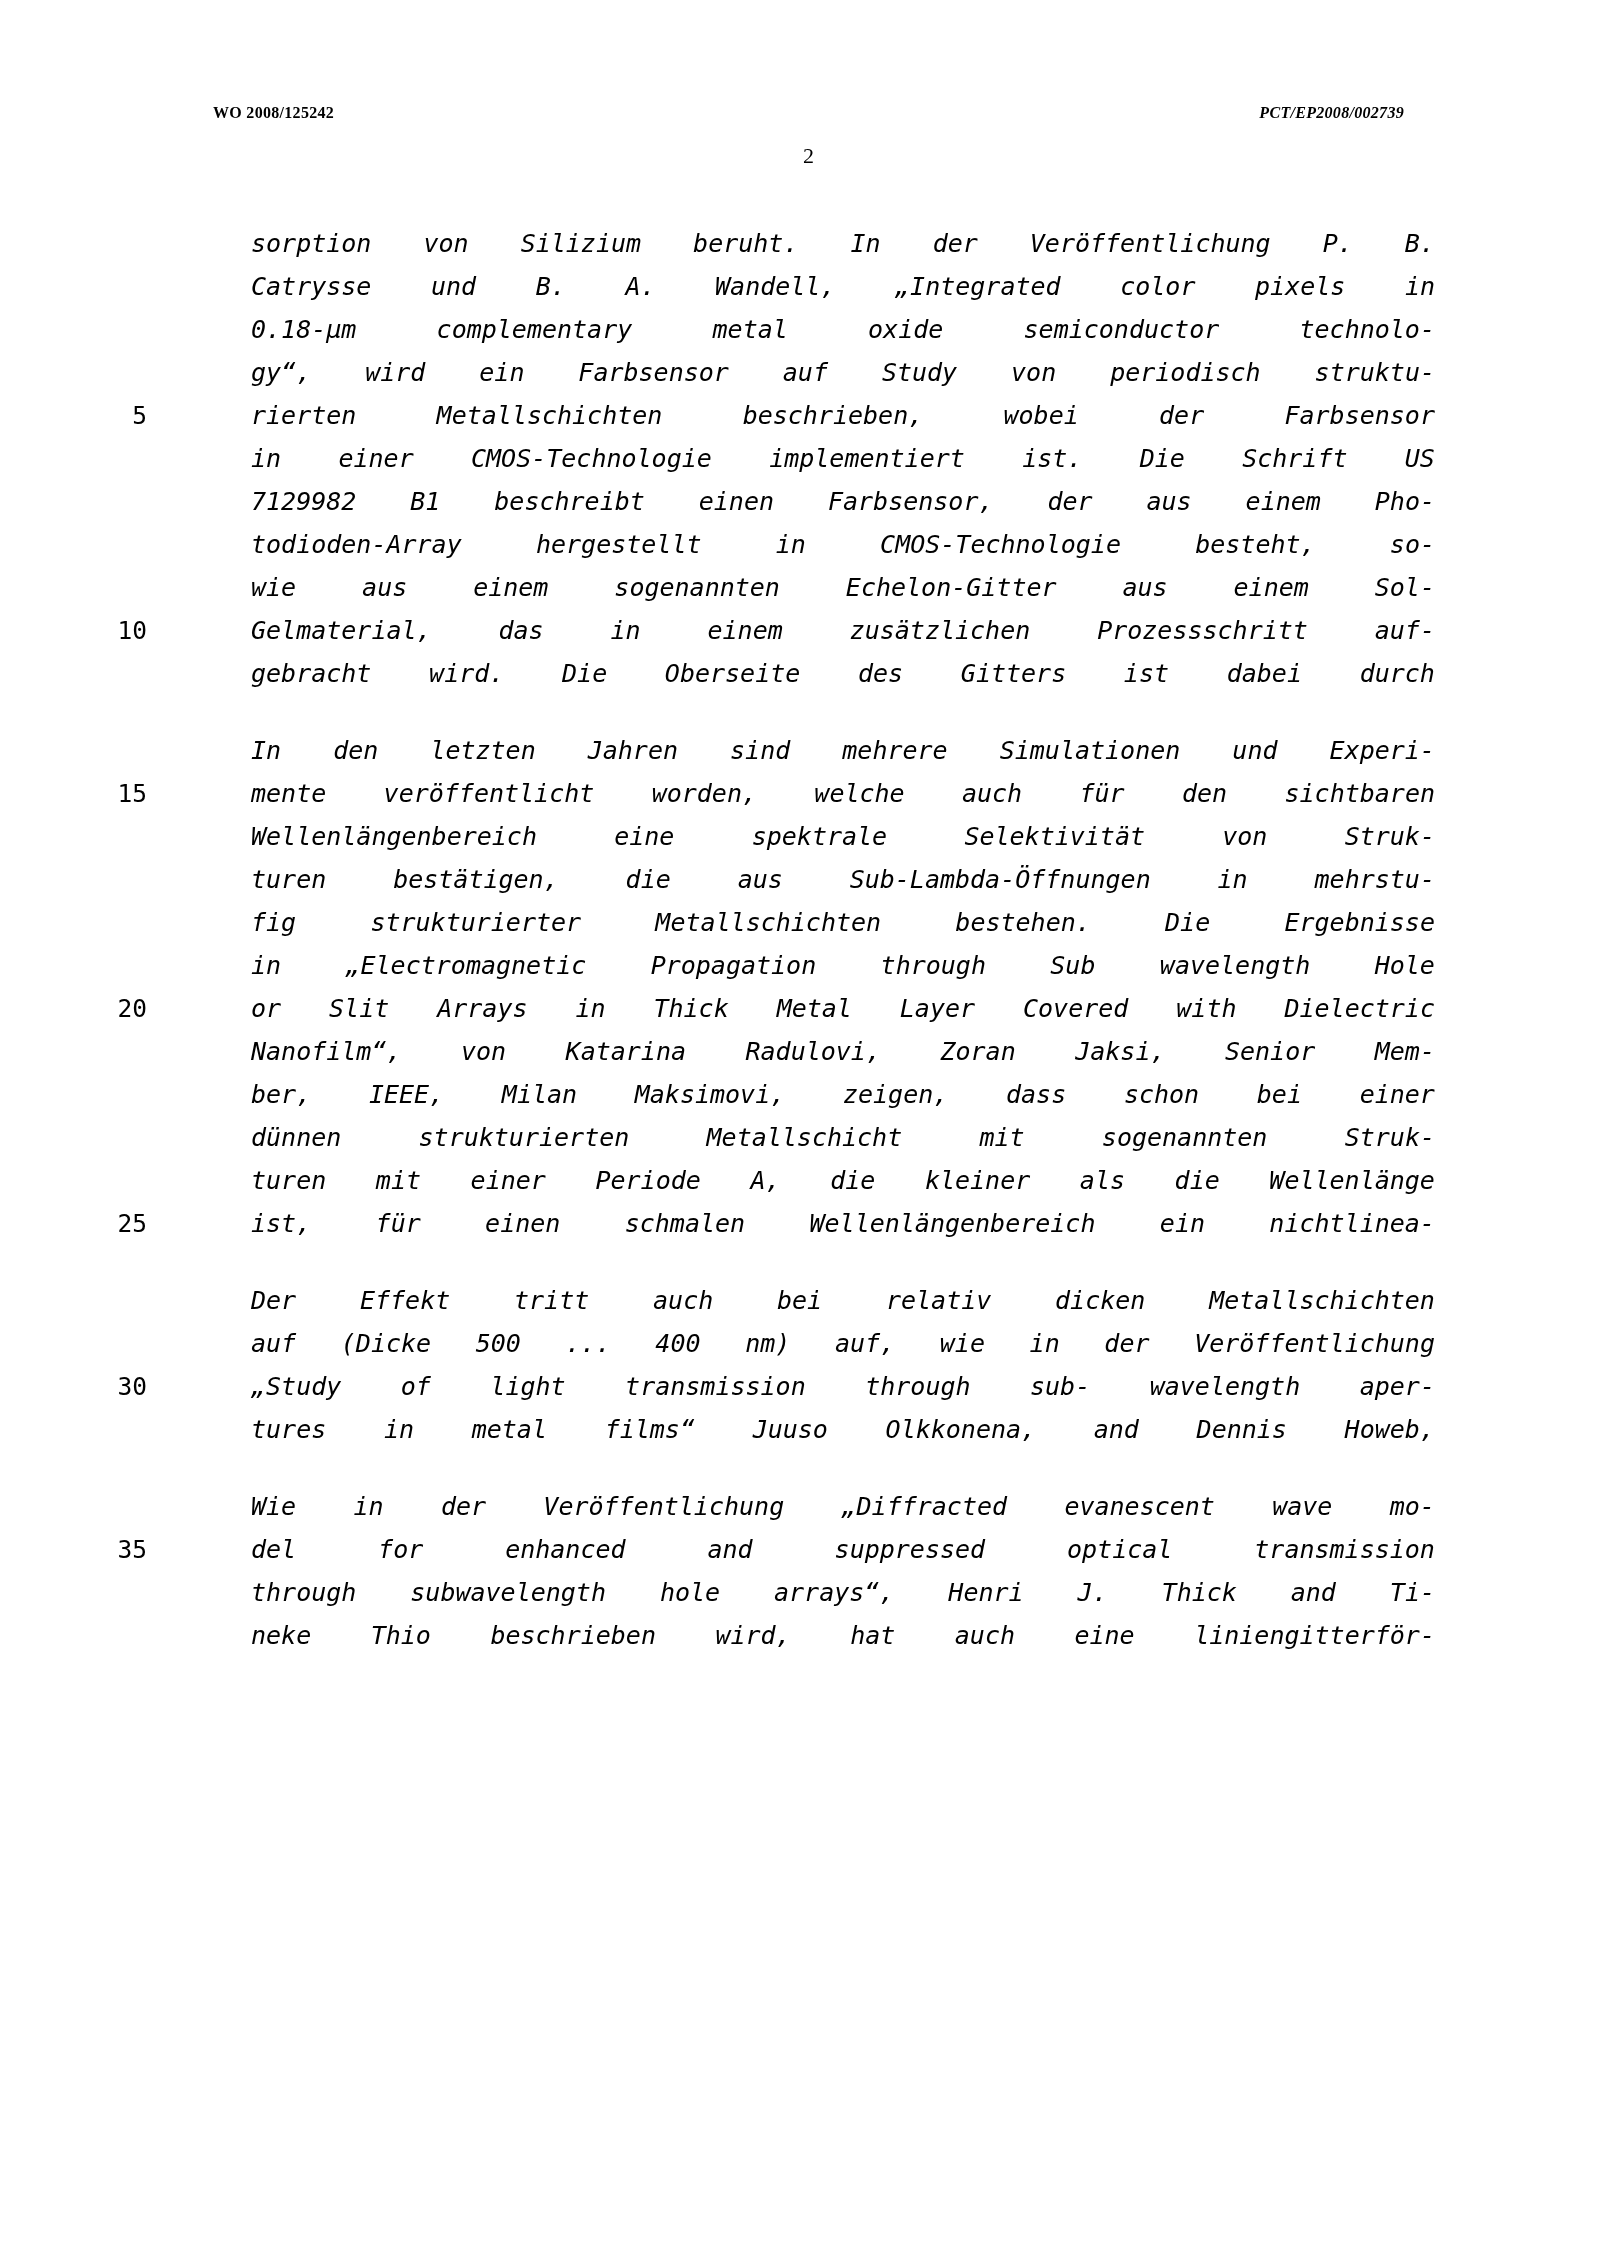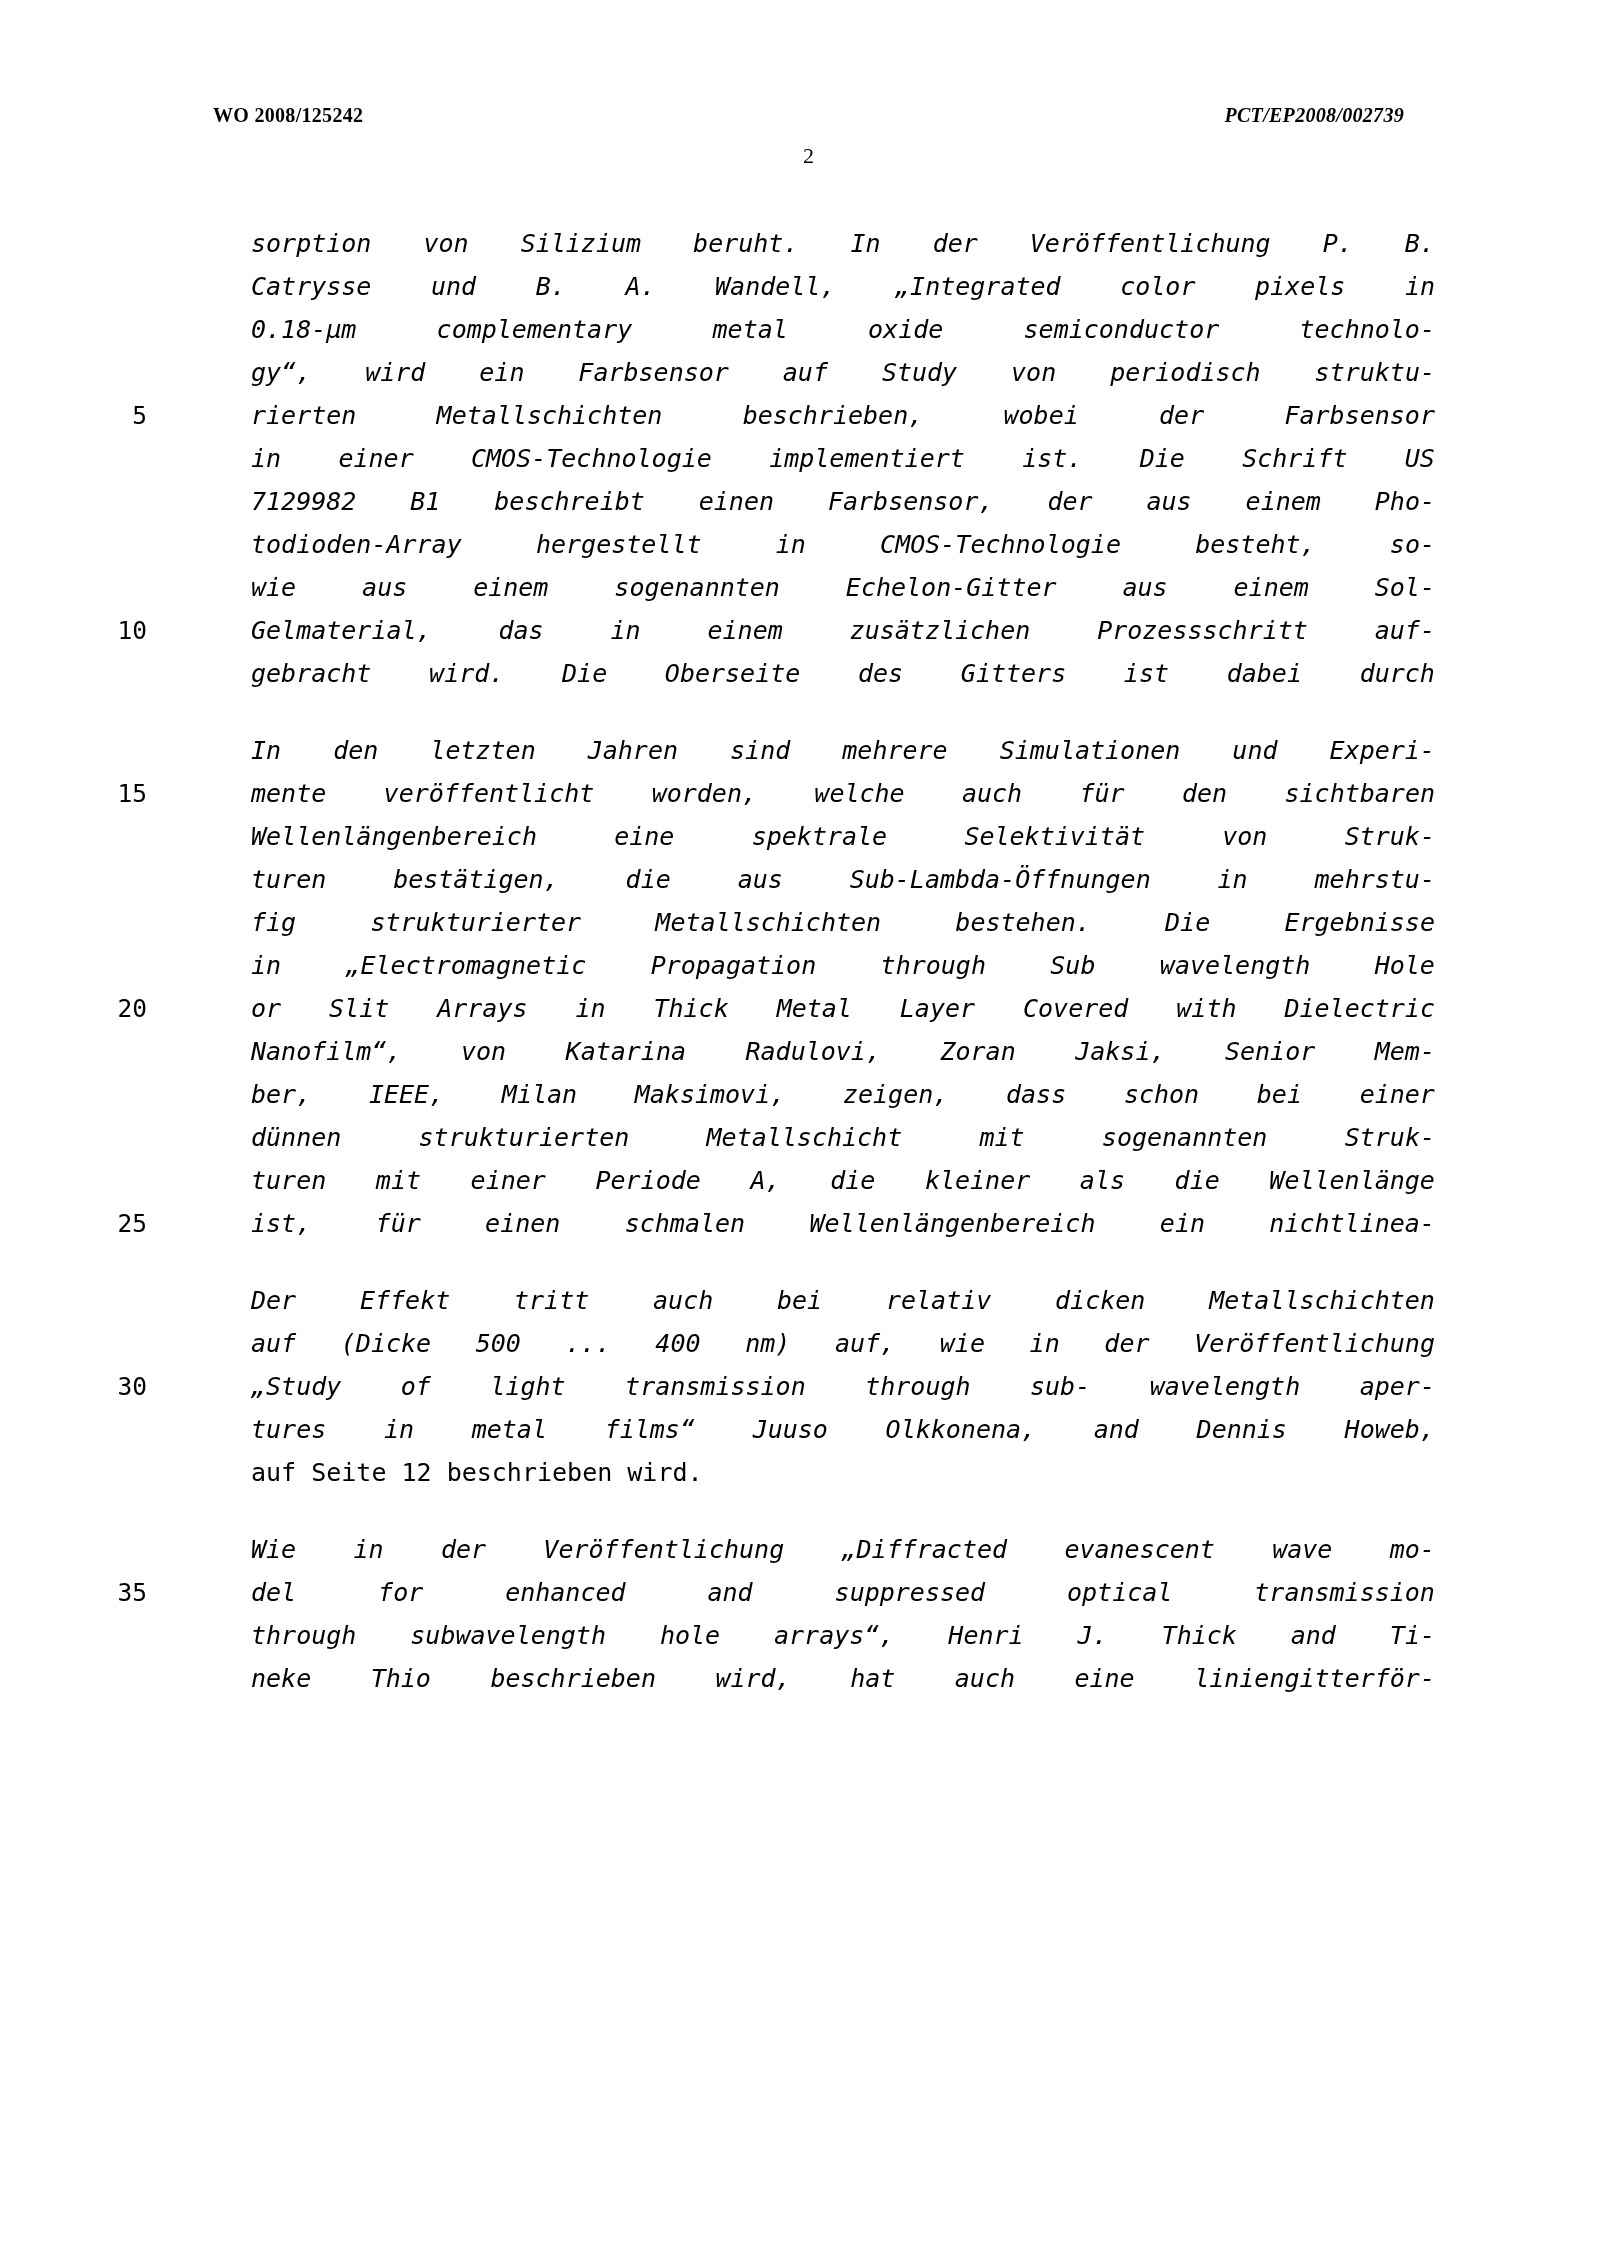--- a/index.html
+++ b/index.html
@@ -24,21 +24,21 @@
   .header {
     position: absolute;
     top: 104px;
     left: 213px;
     right: 213px;
     display: flex;
     justify-content: space-between;
     align-items: baseline;
     font-family: "Liberation Serif", serif;
     font-weight: bold;
-    font-size: 20px;
+    font-size: 16px;
     letter-spacing: 0.3px;
   }
   .header-left { white-space: nowrap; }
   .header-right { white-space: nowrap; font-style: italic; }
   .page-number {
     position: absolute;
     top: 143px;
     left: 0;
     width: 100%;
     text-align: center;
@@ -449,24 +449,20 @@
             <span>in</span>
             <span>metal</span>
             <span>films“</span>
             <span>Juuso</span>
             <span>Olkkonena,</span>
             <span>and</span>
             <span>Dennis</span>
             <span>Howeb,</span>
           </span>
         </div>
-        <div class="line">
-          <span class="line-num"></span>
-          <span class="line-text nojust">auf Seite 12 beschrieben wird.</span>
-        </div>
       </div>
       <div class="para">
         <div class="line">
           <span class="line-num"></span>
           <span class="line-text just">
             <span>Wie</span>
             <span>in</span>
             <span>der</span>
             <span>Veröffentlichung</span>
             <span>„Diffracted</span>

